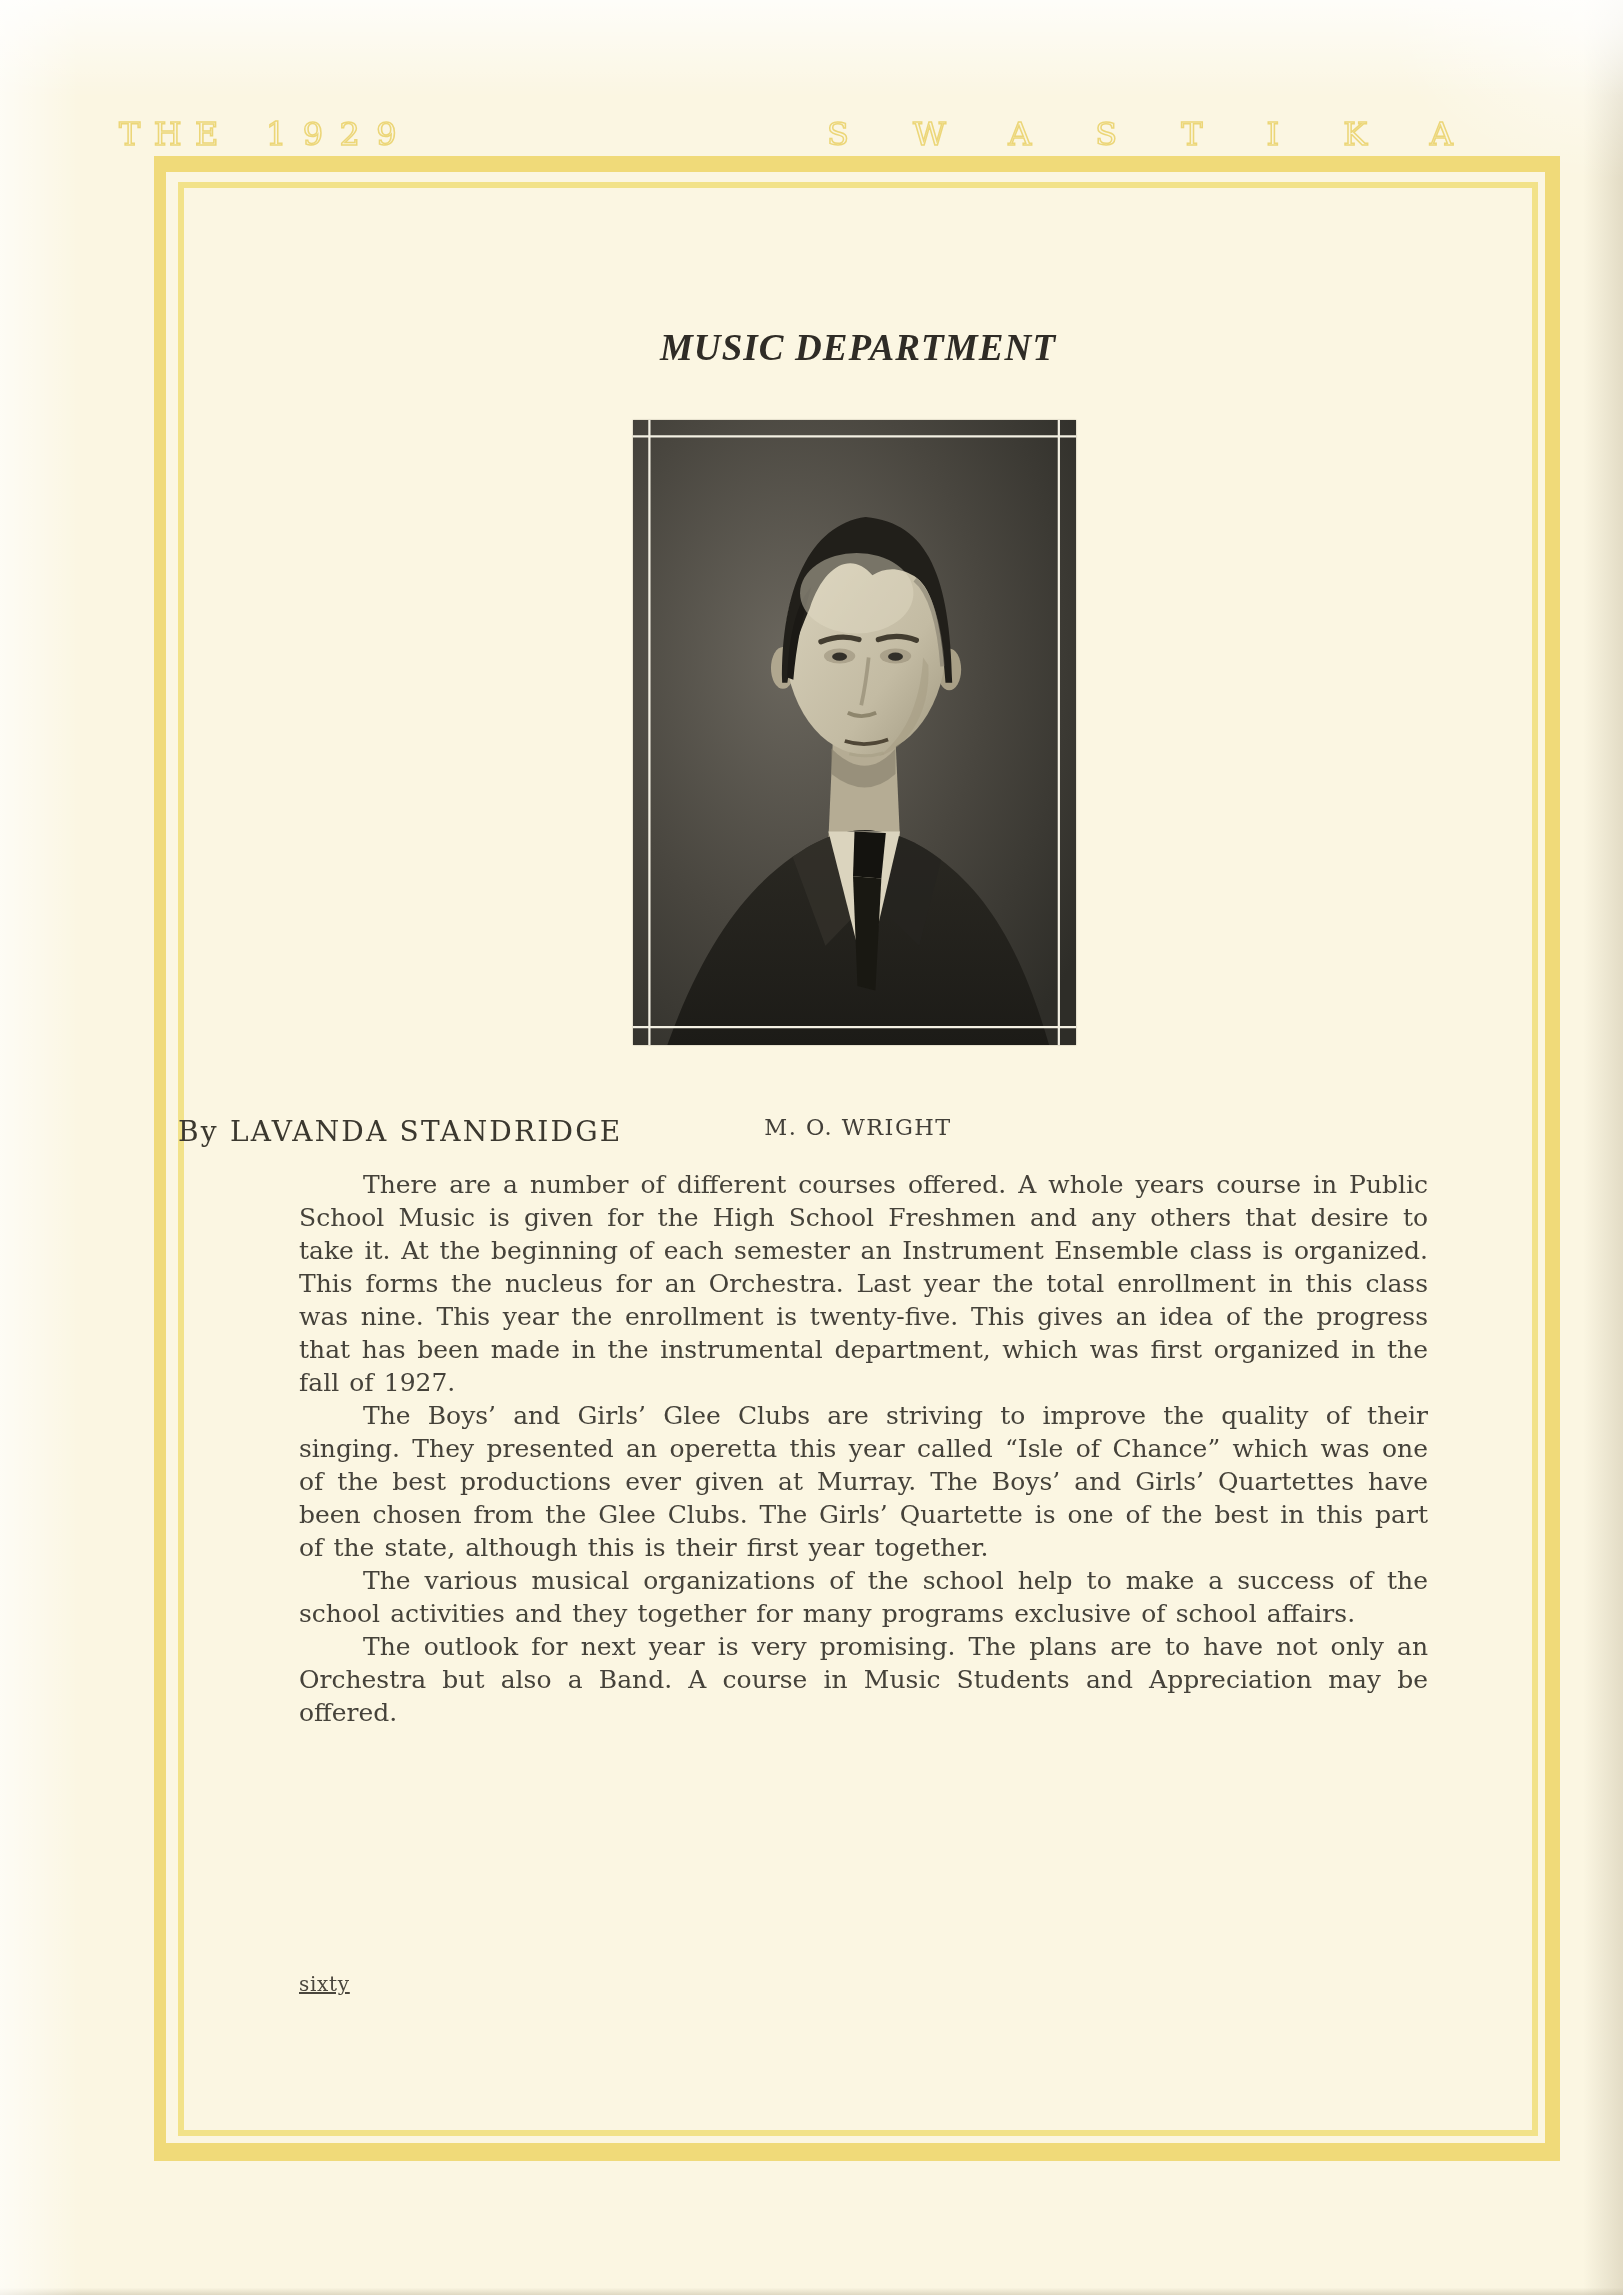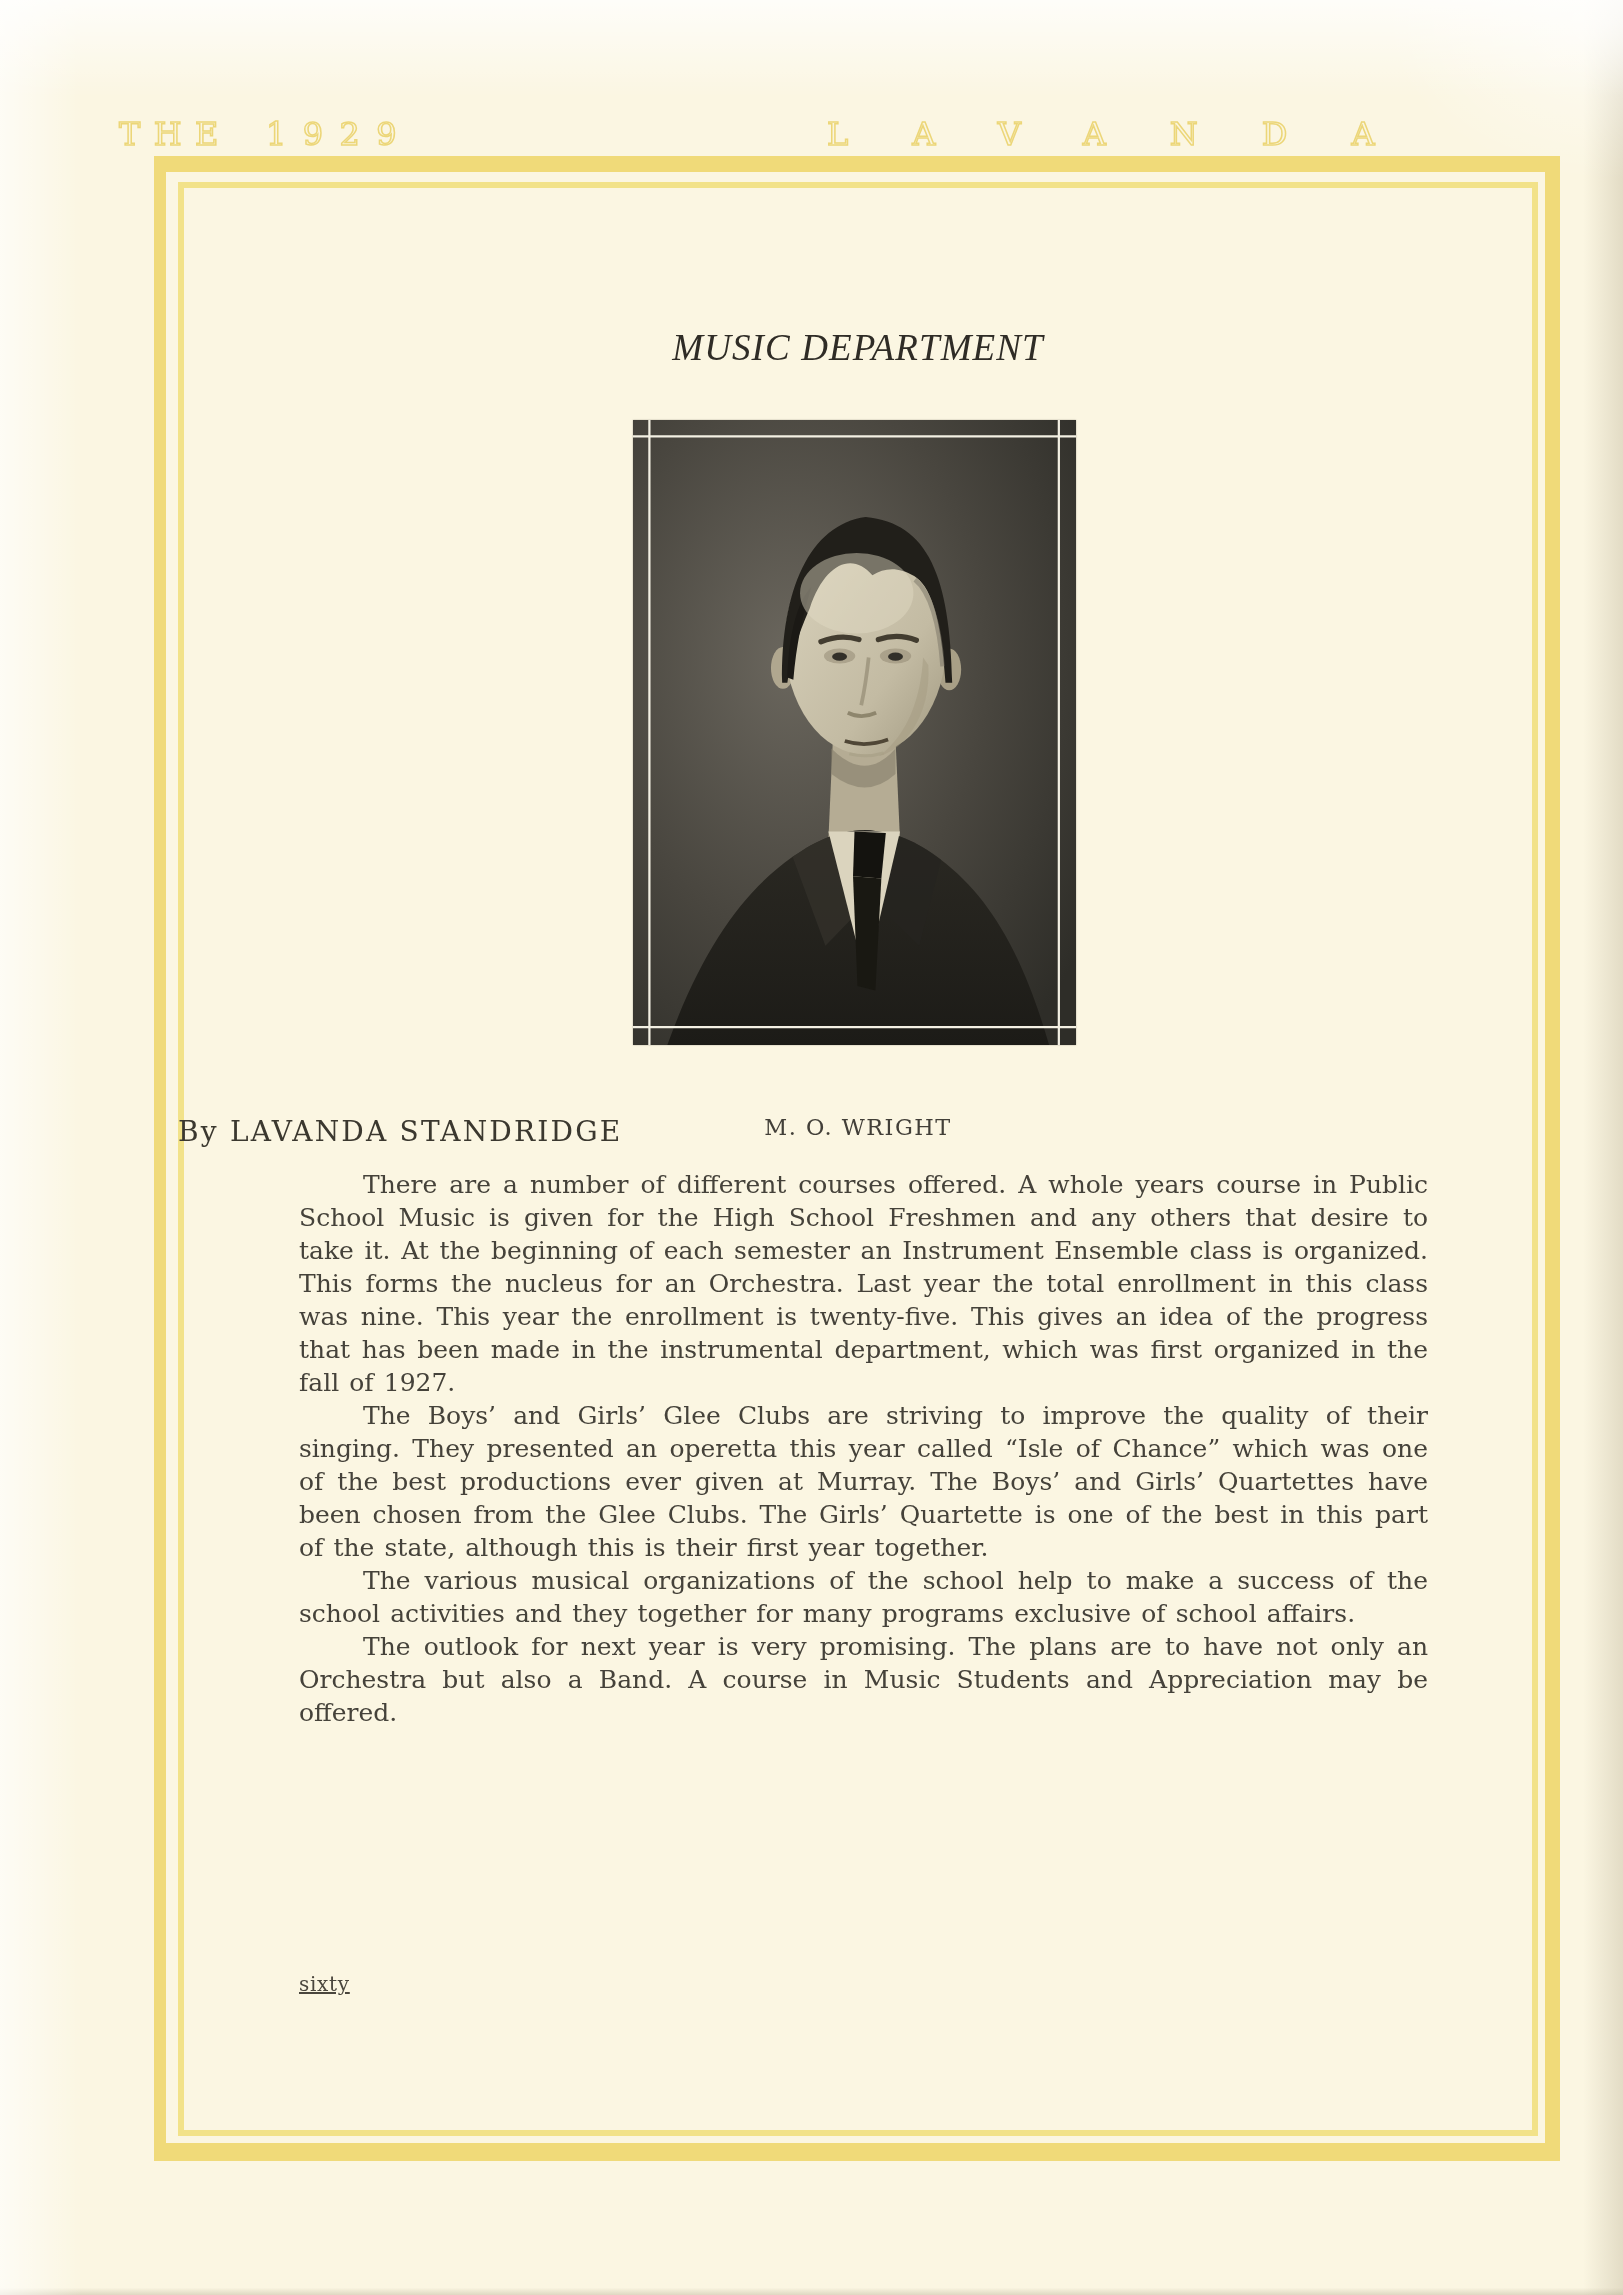--- a/index.html
+++ b/index.html
@@ -34,21 +34,21 @@
     border-width:16.4px 15px 18px 12.7px;
   }
   .border-inner{
     position:absolute;left:178px;top:182px;width:1360px;height:1954px;
     box-sizing:border-box;border:6px solid #f2e289;
   }
   
   .title{
     position:absolute;left:178px;top:326px;width:1360px;margin:0;
     text-align:center;
-    font-family:"Liberation Serif", serif;font-style:italic;font-weight:normal;
+    font-family:"Liberation Serif", serif;font-style:italic;font-weight:bold;
     font-size:37px;letter-spacing:1.1px;color:#2f2c26;
   }
   .photo{
     position:absolute;left:633px;top:420px;width:443px;height:625px;margin:0;
     box-shadow:0 0 1.5px rgba(60,55,45,.4);
   }
   .photo svg{display:block;}
   .caption{
     position:absolute;left:178px;top:1114px;width:1360px;
     text-align:center;font-size:22.4px;letter-spacing:1.5px;color:#423f38;
@@ -68,21 +68,21 @@
     font-size:20px;letter-spacing:0.7px;color:#4a463d;text-decoration:underline;
   }
 </style>
 </head>
 <body>
 
 <div class="canvas">
 
   <span class="mh mh-the">THE</span>
   <span class="mh mh-year">1929</span>
-  <span class="mh mh-swastika">LAVANDA</span>
+  <span class="mh mh-swastika">SWASTIKA</span>
 
   <div class="border-outer"></div>
   <div class="border-inner"></div>
 
   <h1 class="title">MUSIC DEPARTMENT</h1>
 
   <figure class="photo">
     <svg viewBox="0 0 594 837" width="443" height="625" preserveAspectRatio="none">
       <defs>
         <radialGradient id="pbg" cx="36%" cy="38%" r="80%">

